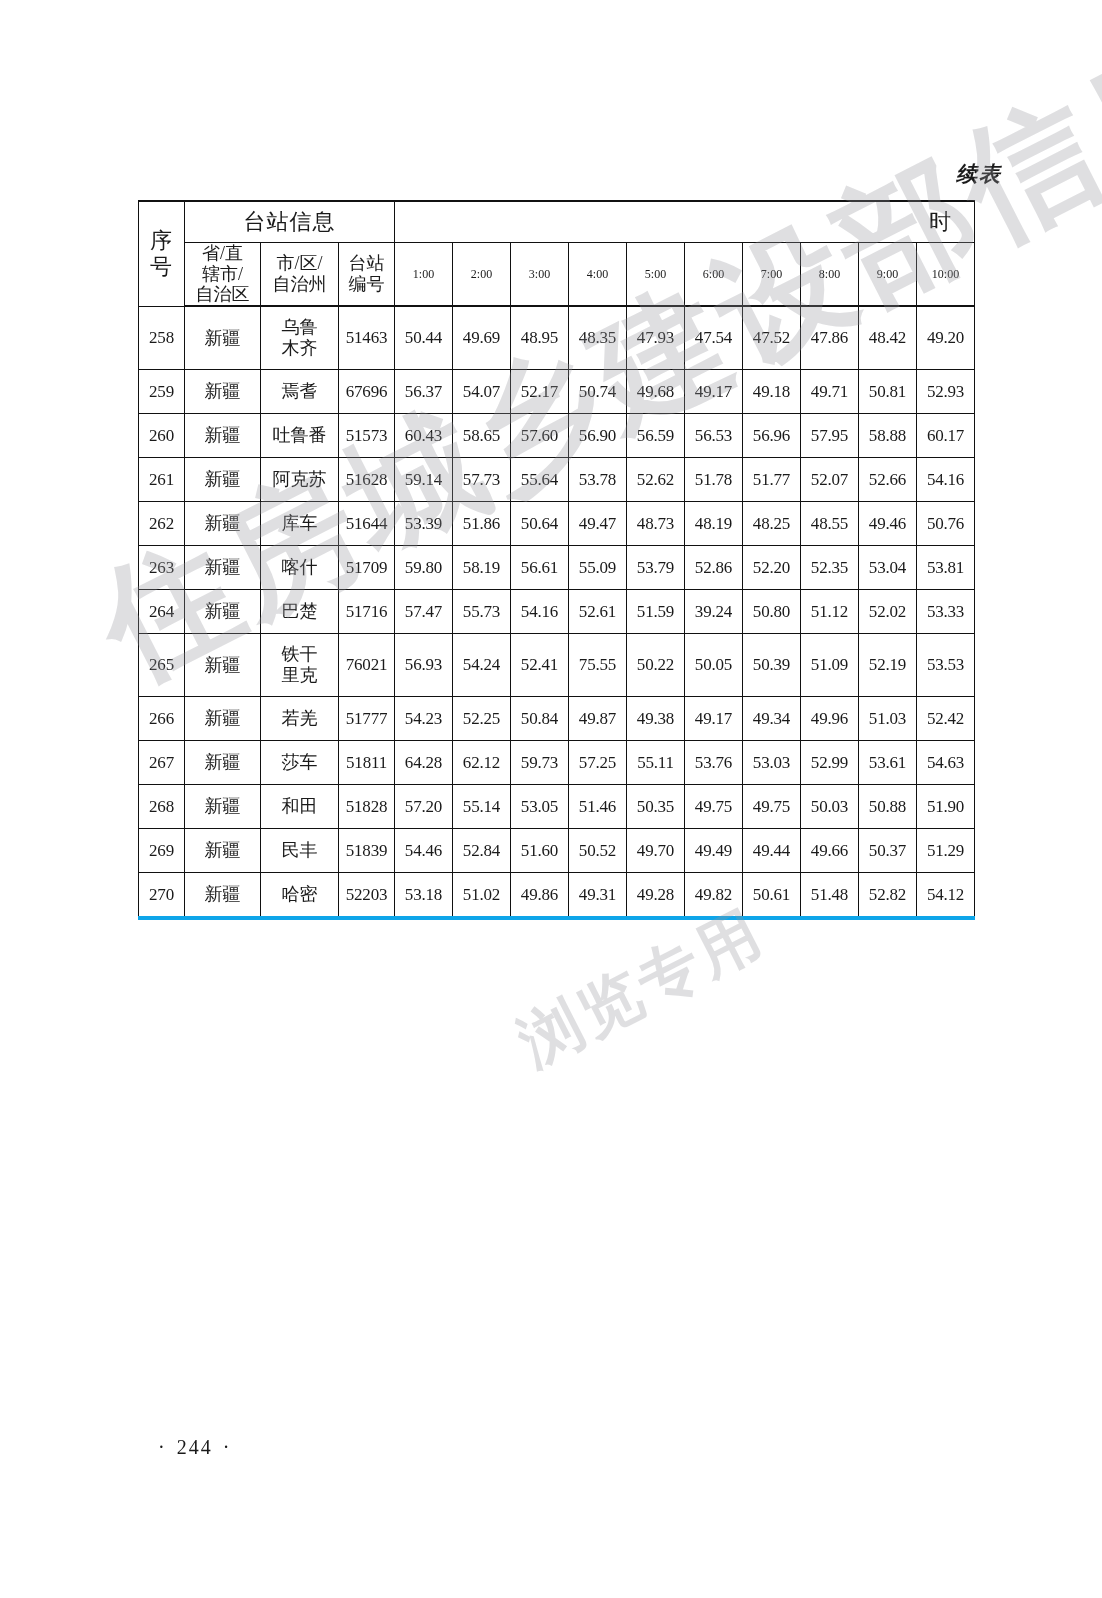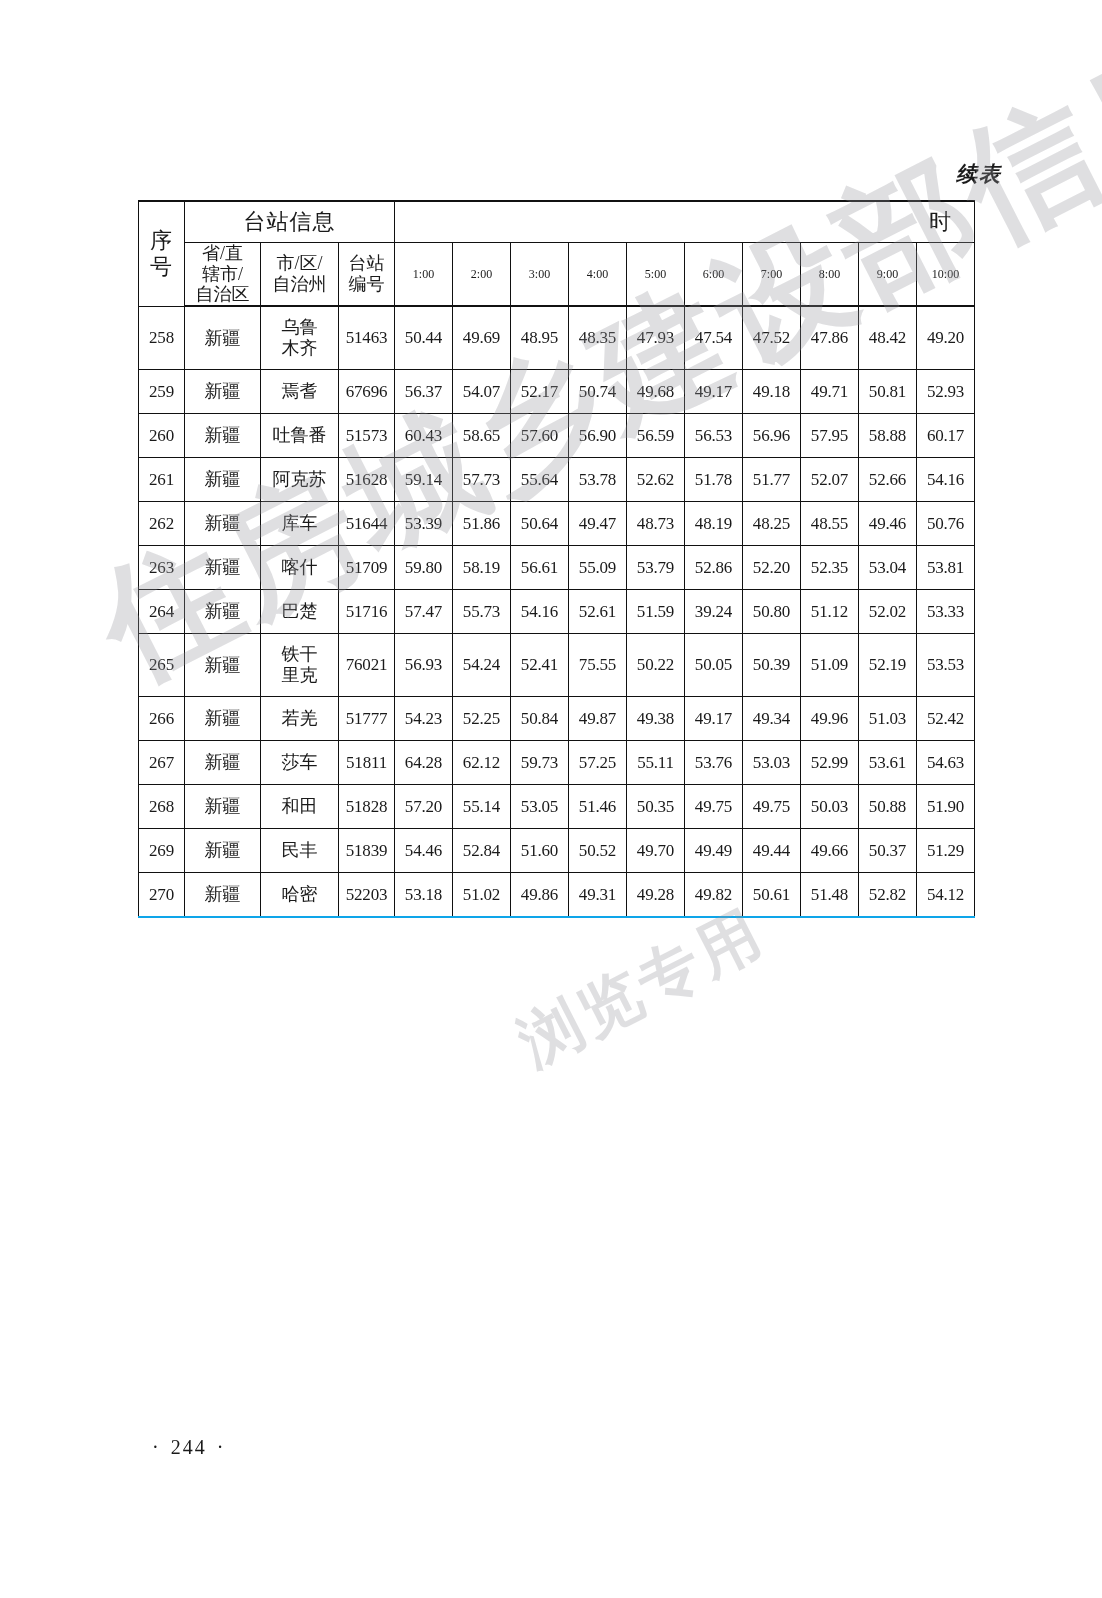--- a/index.html
+++ b/index.html
@@ -86,21 +86,21 @@
     border-right: 1px solid #111;
     padding: 0;
     text-align: center;
     vertical-align: middle;
     font-weight: normal;
     font-family: "Liberation Serif", serif;
     line-height: 1.25;
   }
   .topline td { border-top: 2px solid #111; }
   .midline td { border-bottom: 1px solid #111; }
-  .thickbottom td { border-bottom: 2px solid #0ea5e9; }
+  .thickbottom td { border-bottom: 4px solid #0ea5e9; }
   .headsep td { border-bottom: 2px solid #111; }
 
   .hdr-cn {
     font-size: 22px;
     letter-spacing: 1px;
   }
   .hdr-small {
     font-size: 18px;
   }
   .hdr-time {
@@ -120,21 +120,21 @@
   .vstack {
     display: block;
     line-height: 1.15;
   }
 
   
 
   
   .footer {
     position: absolute;
-    left: 142px;
+    left: 148px;
     top: 1436px;
     font-size: 20px;
     letter-spacing: 2px;
     font-family: "Liberation Serif", serif;
   }
   .footer .dot { padding: 0 10px; }
 </style>
 </head>
 <body>
 

